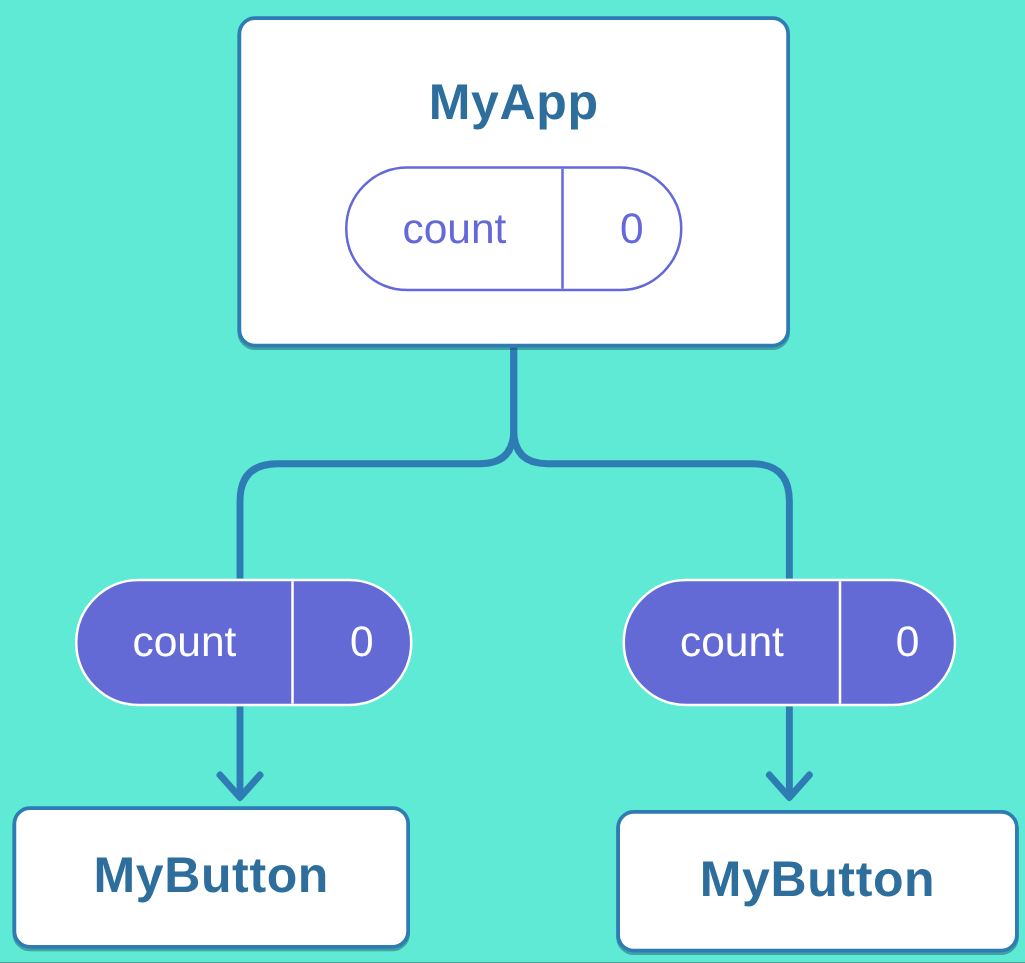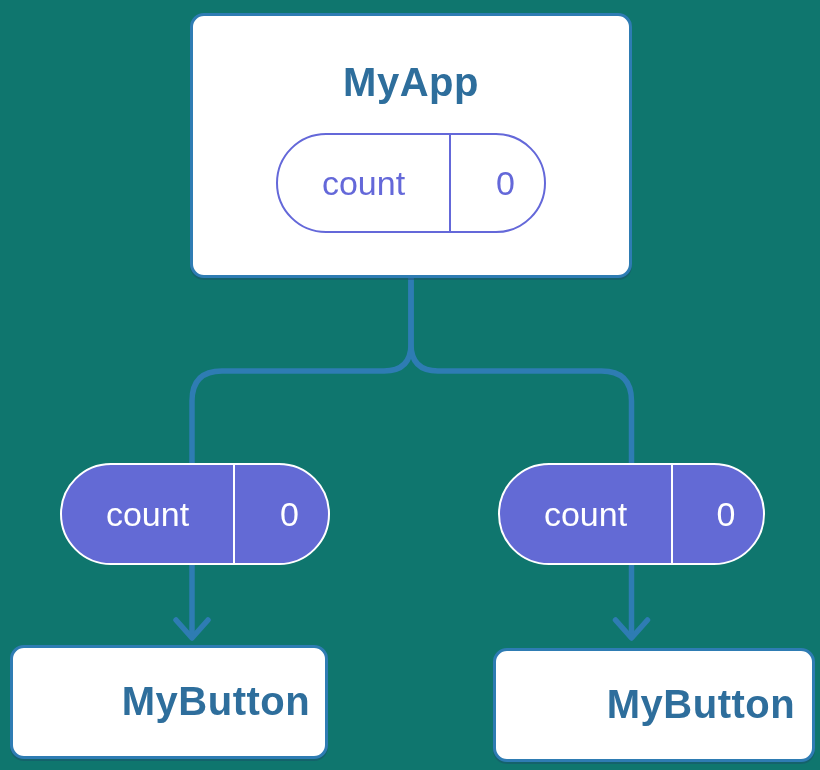--- a/index.html
+++ b/index.html
@@ -5,21 +5,21 @@
   html, body {
     margin: 0;
     padding: 0;
     background: #4D6672;
     font-family: "Liberation Sans", sans-serif;
   }
   .stage {
     position: relative;
     width: 820px;
     height: 770px;
-    background: #0f766e;
+    background: #5eead4;
     overflow: hidden;
   }
   .connector-svg {
     position: absolute;
     left: 0;
     top: 0;
     width: 820px;
     height: 770px;
     display: block;
   }
@@ -57,21 +57,20 @@
     font-size: 40px;
     font-weight: 600;
     letter-spacing: 0.5px;
     color: #2E6E9C;
   }
   .card-root .card-title { top: 44px; }
   .card-child-left .card-title,
   .card-child-right .card-title {
     top: 50%;
     transform: translateY(-52%);
-    padding-left: 47px;
   }
   .pill {
     position: absolute;
     display: flex;
     align-items: stretch;
     box-sizing: border-box;
     border-radius: 60px;
     font-size: 34px;
     gap: 16px;
   }

